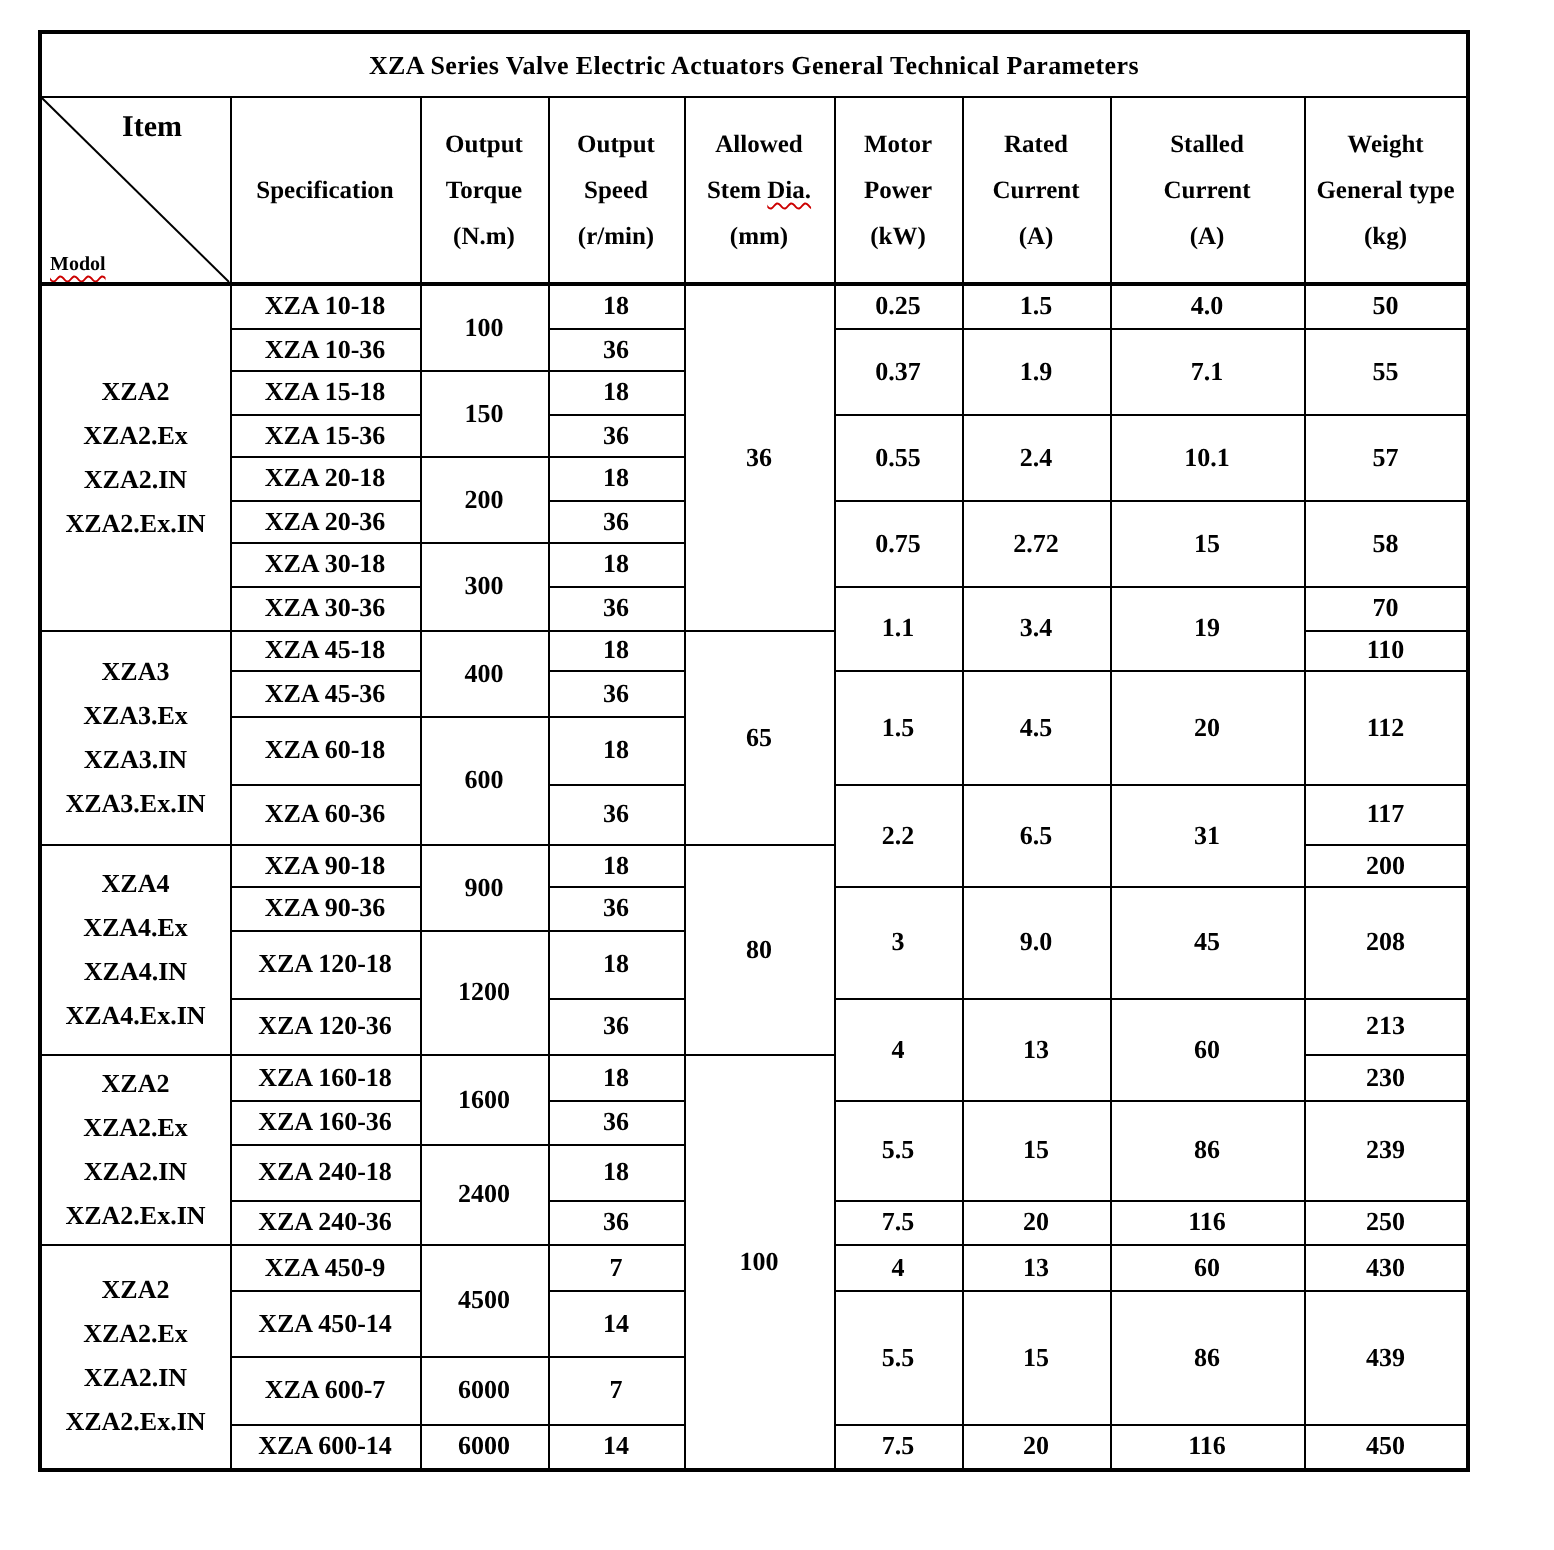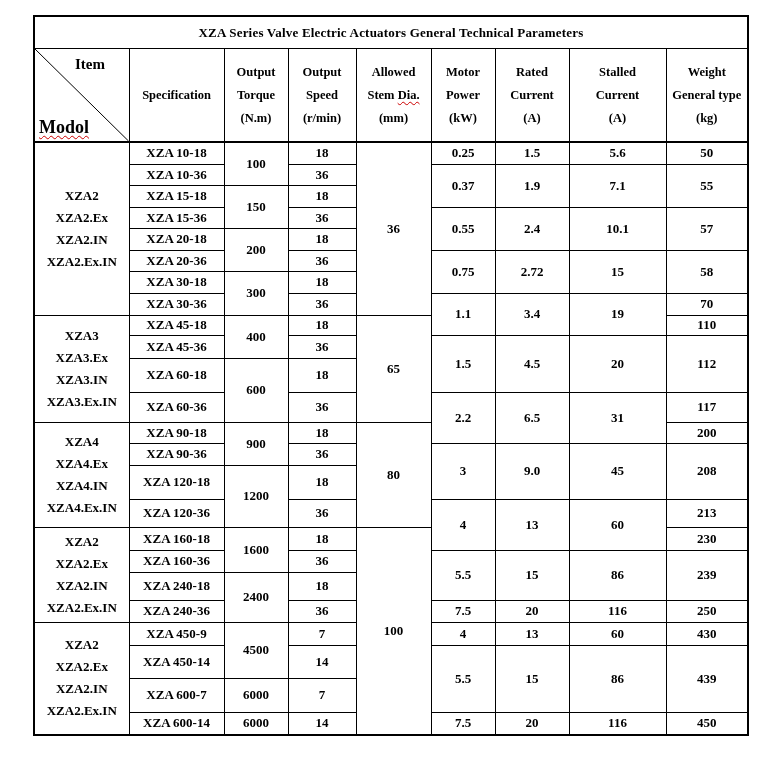--- a/index.html
+++ b/index.html
@@ -13,21 +13,21 @@
   }
   .page {
     position: relative;
     width: 777px;
     height: 775px;
     background: #ffffff;
     overflow: hidden;
   }
   .table-wrap {
     position: absolute;
-    left: 33px;
+    left: 19px;
     top: 15px;
     border-radius: 24px;
   }
   table.params {
     border-collapse: collapse;
     table-layout: fixed;
     border: 2px solid #000;
     background: #fff;
   }
   table.params td {
@@ -64,21 +64,21 @@
   .item-label {
     position: absolute;
     top: 7px;
     left: 40px;
     font-size: 15px;
   }
   .model-label {
     position: absolute;
     bottom: 3px;
     left: 4px;
-    font-size: 18px;
+    font-size: 10px;
   }
   .wavy {
     text-decoration-line: underline;
     text-decoration-style: wavy;
     text-decoration-color: #cc0000;
     text-decoration-thickness: 1px;
     text-underline-offset: 2px;
     text-decoration-skip-ink: none;
   }
   td.model-cell {
@@ -170,21 +170,21 @@
               <div>XZA2.Ex</div>
               <div>XZA2.IN</div>
               <div>XZA2.Ex.IN</div>
             </td>
             <td class="spec-cell">XZA 10-18</td>
             <td rowspan="2" class="num-cell">100</td>
             <td class="num-cell">18</td>
             <td rowspan="8" class="num-cell">36</td>
             <td class="num-cell">0.25</td>
             <td class="num-cell">1.5</td>
-            <td class="num-cell">5.6</td>
+            <td class="num-cell">4.0</td>
             <td class="num-cell">50</td>
           </tr>
           <tr style="height: 21px; padding-left: 46px;">
             <td class="spec-cell">XZA 10-36</td>
             <td class="num-cell">36</td>
             <td rowspan="2" class="num-cell">0.37</td>
             <td rowspan="2" class="num-cell">1.9</td>
             <td rowspan="2" class="num-cell">7.1</td>
             <td rowspan="2" class="num-cell">55</td>
           </tr>

